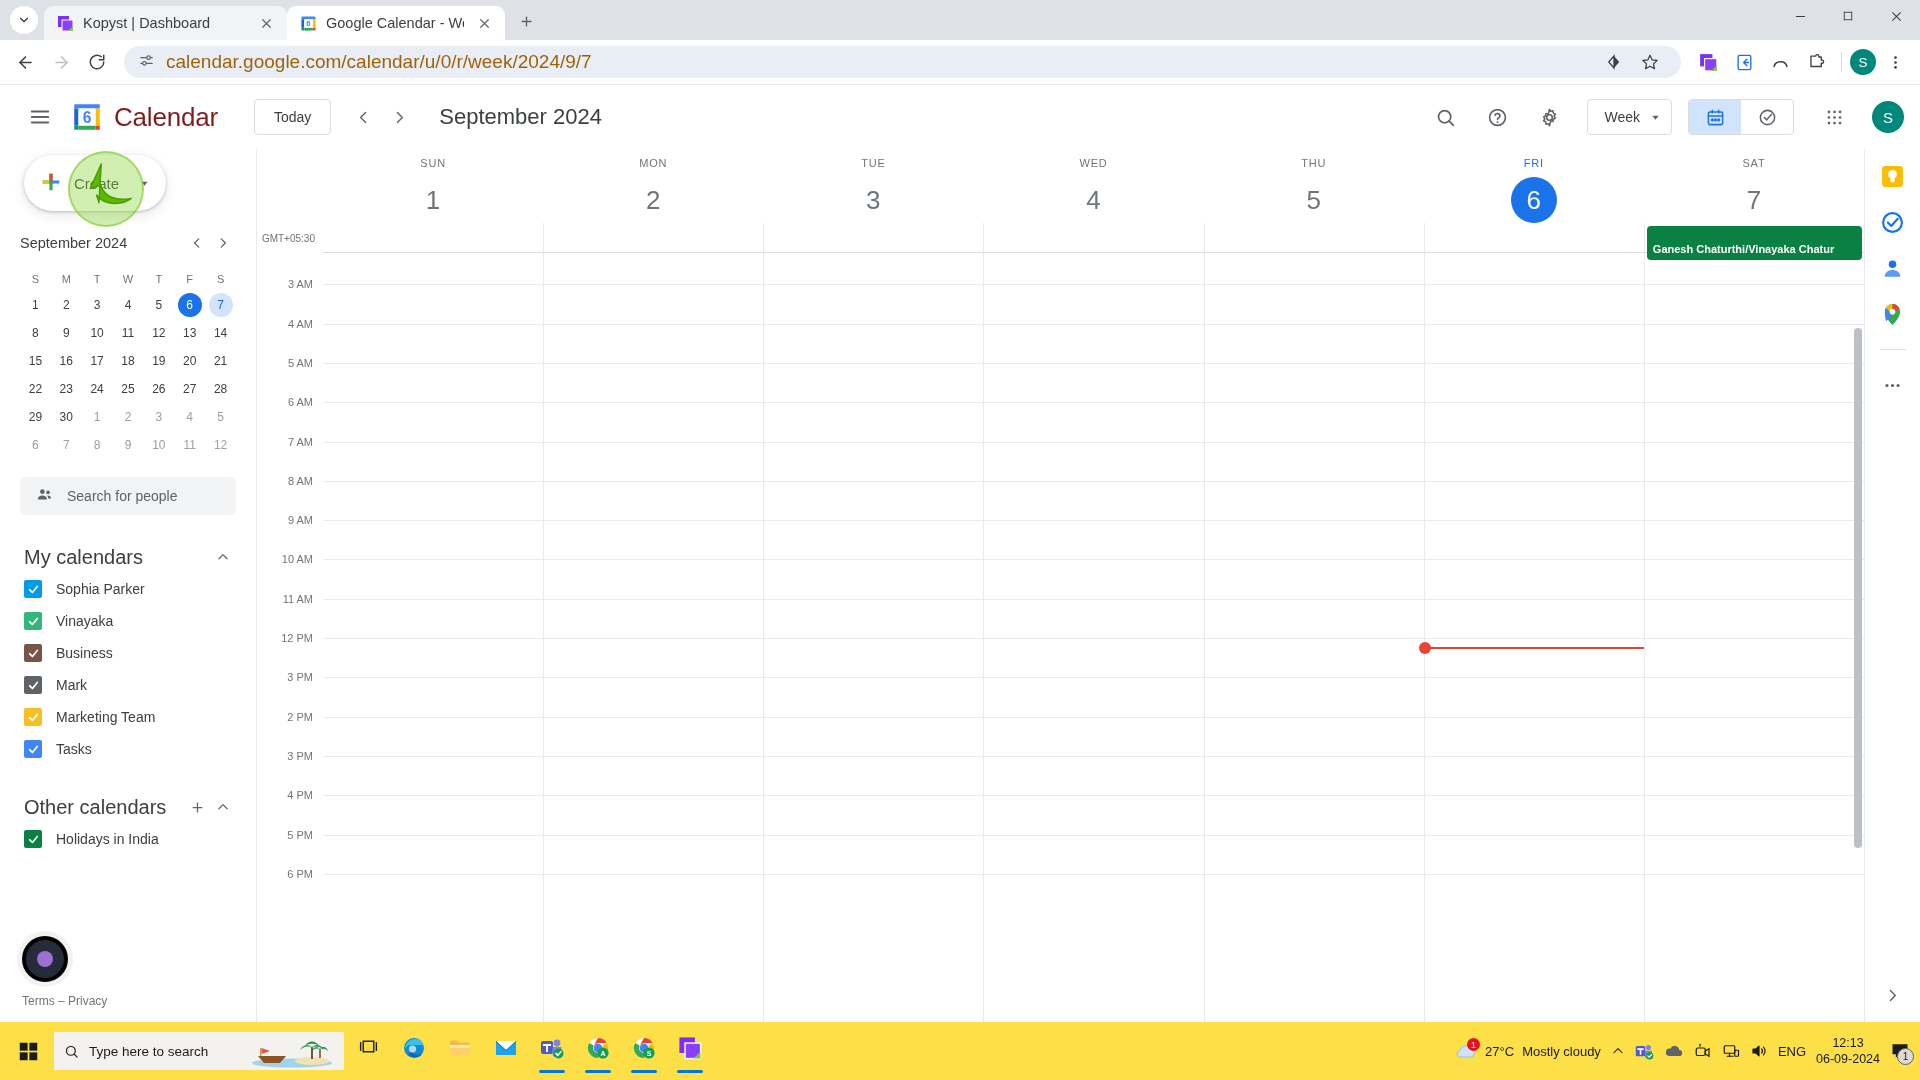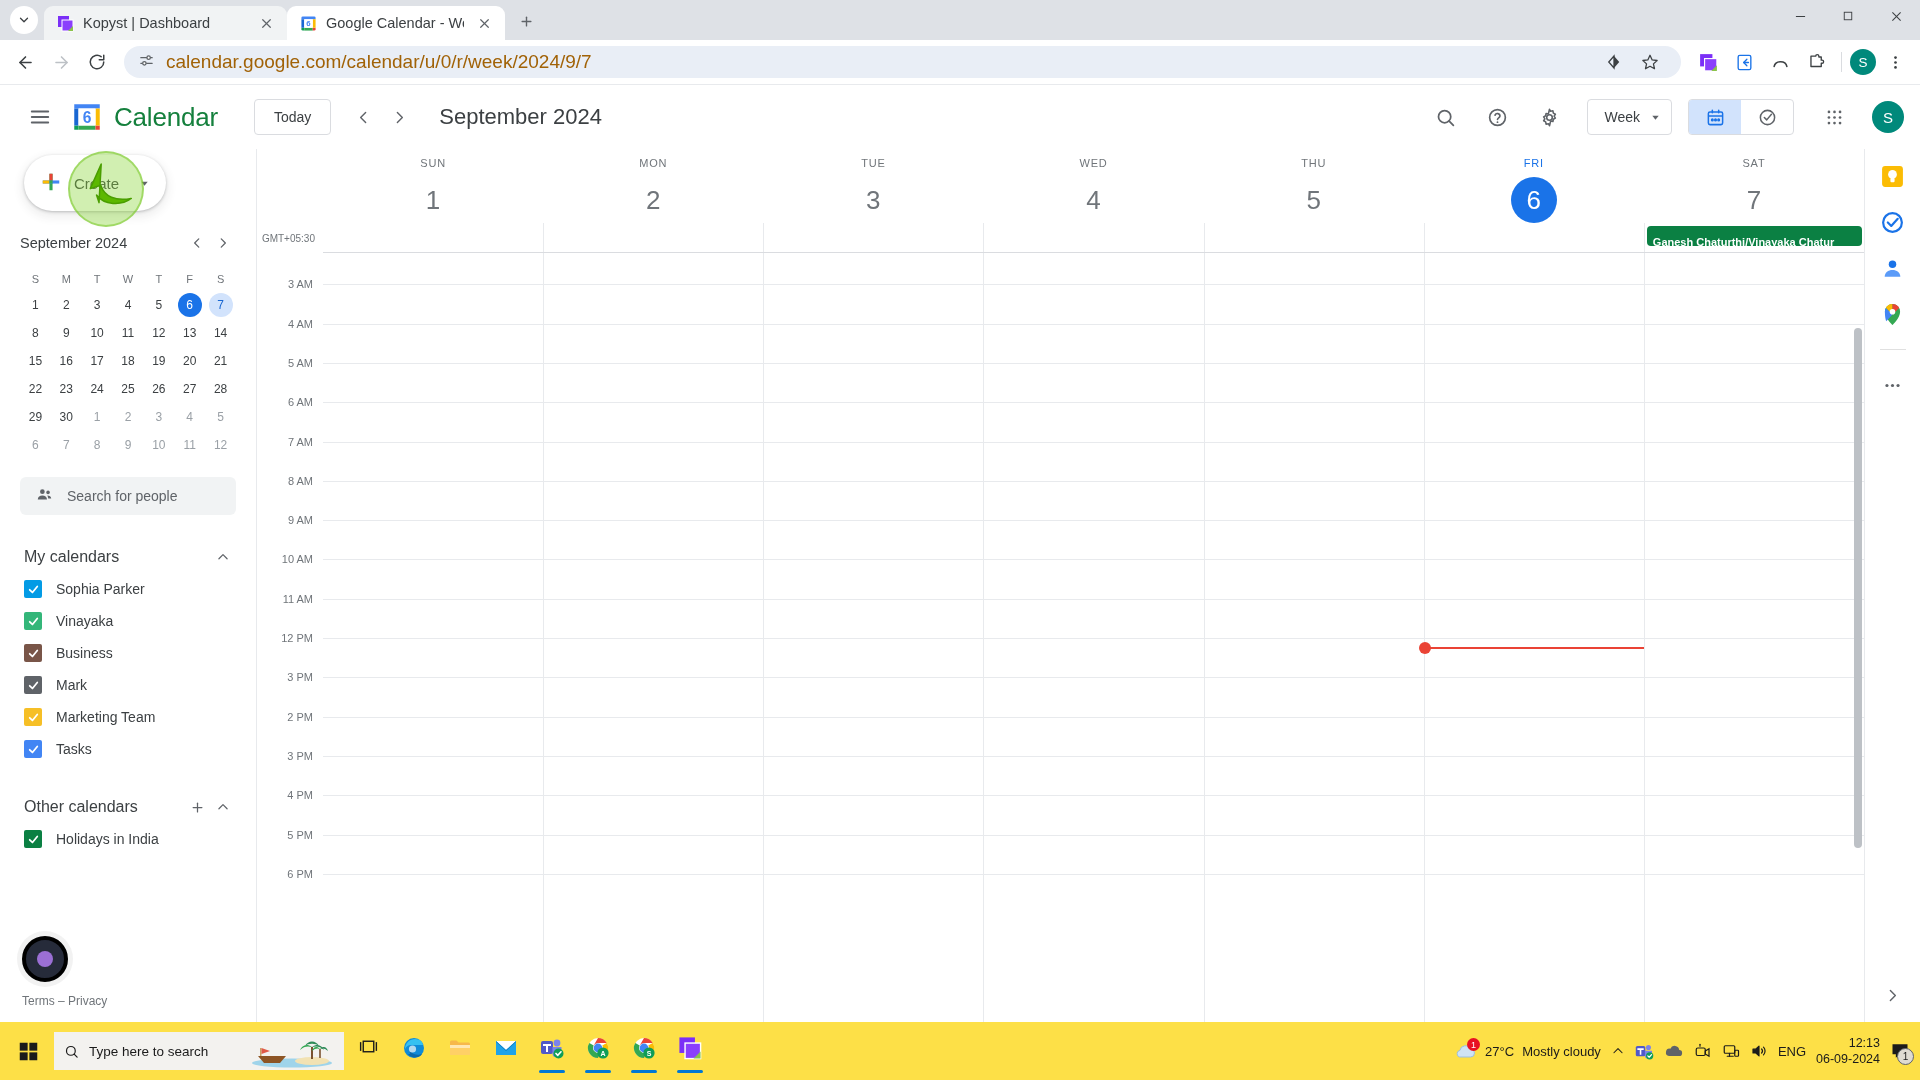--- a/index.html
+++ b/index.html
@@ -58,21 +58,21 @@
 
   
   .gcal { flex: 1; display: flex; flex-direction: column; background: #fff;
     border-top: 1px solid #e8eaed; position: relative; overflow: hidden; }
 
   .gc-header { height: 64px; display: flex; align-items: center; padding: 0 16px; gap: 0; flex: 0 0 auto; }
   .gc-hamburger { width: 48px; height: 48px; display: flex; align-items: center;
     justify-content: center; border-radius: 50%; flex: 0 0 auto; }
   .gc-logo { display: flex; align-items: center; gap: 10px; margin-left: 6px; flex: 0 0 auto; }
   .gc-logo-mark { width: 34px; height: 34px; position: relative; }
-  .gc-logo-text { font-size: 26px; color: #15803d; letter-spacing: -0.2px; }
+  .gc-logo-text { font-size: 26px; color: #7f1d1d; letter-spacing: -0.2px; }
   .gc-today {
     margin-left: 36px; height: 36px; padding: 0 19px; border: 1px solid #dadce0;
     border-radius: 4px; background: #fff; font-size: 14px; color: #3c4043;
     display: flex; align-items: center; flex: 0 0 auto;
   }
   .gc-nav { display: flex; margin-left: 14px; flex: 0 0 auto; }
   .gc-nav-btn { width: 36px; height: 36px; display: flex; align-items: center;
     justify-content: center; border-radius: 50%; color: #5f6368; }
   .gc-title { font-size: 22px; color: #3c4043; margin-left: 22px; white-space: nowrap; }
   .gc-header-right { margin-left: auto; display: flex; align-items: center; gap: 8px; }
@@ -127,21 +127,21 @@
   .mini-day.sel span { background: #d2e3fc; color: #1967d2; }
 
   .search-people {
     margin: 18px 20px 0 20px; height: 38px; background: #f1f3f4; border-radius: 6px;
     display: flex; align-items: center; gap: 14px; padding: 0 16px;
     font-size: 14px; color: #5f6368;
   }
 
   .cal-section { margin-top: 26px; padding: 0 20px 0 24px; }
   .cal-section-head { display: flex; align-items: center; height: 32px; }
-  .cal-section-title { font-size: 16px; color: #3c4043; font-weight: 500; flex: 1; }
+  .cal-section-title { font-size: 20px; color: #3c4043; font-weight: 500; flex: 1; }
   .cal-sec-icon { width: 26px; height: 26px; display: flex; align-items: center;
     justify-content: center; color: #5f6368; }
   .cal-item { display: flex; align-items: center; gap: 14px; height: 32px; }
   .cal-cb { width: 18px; height: 18px; border-radius: 2px; display: flex;
     align-items: center; justify-content: center; flex: 0 0 auto; }
   .cal-name { font-size: 14px; color: #3c4043; }
 
   .side-bottom { margin-top: auto; padding: 0 0 14px 22px; }
   .rec-widget { width: 46px; height: 46px; border-radius: 50%; background: #262b3a;
     border: 4px solid #000; display: flex; align-items: center; justify-content: center;
@@ -167,21 +167,21 @@
 
   .allday { display: flex; flex: 0 0 auto; height: 30px; }
   .allday-gutter { width: 66px; flex: 0 0 66px; display: flex; align-items: center;
     justify-content: flex-end; padding-right: 8px; font-size: 10px; color: #70757a; }
   .allday-cols { flex: 1; display: grid; grid-template-columns: repeat(7, 1fr);
     border-bottom: 1px solid #dadce0; }
   .allday-cell { border-left: 1px solid #e8eaed; position: relative; padding: 3px 2px 0 2px; }
   .allday-cell:first-child { border-left: none; }
   .chip {
     background: #0b8043; color: #fff; font-size: 11px; font-weight: 700;
-    border-radius: 4px; padding: 10px 6px; white-space: nowrap; overflow: hidden;
+    border-radius: 4px; padding: 17px 6px; white-space: nowrap; overflow: hidden;
     height: 19px; line-height: 13px;
   }
 
   .gridscroll { flex: 1; display: flex; min-height: 0; position: relative; overflow: hidden; }
   .time-gutter { width: 66px; flex: 0 0 66px; position: relative; }
   .time-lbl { position: absolute; right: 10px; font-size: 11px; color: #70757a;
     transform: translateY(-50%); white-space: nowrap; }
   .cols { flex: 1; display: grid; grid-template-columns: repeat(7, 1fr); position: relative; }
   .col { border-left: 1px solid #e8eaed; position: relative; }
   .col:first-child { border-left: none; }
@@ -214,21 +214,21 @@
     align-items: center; padding: 0 10px; gap: 10px; position: relative; overflow: hidden; }
   .tb-search-text { font-size: 13.5px; color: #1b1b1b; }
   .tb-app { width: 44px; height: 48px; display: flex; align-items: flex-start;
     justify-content: center; padding-top: 9px; position: relative; }
   .tb-app.open::after { content: ''; position: absolute; bottom: 2px; left: 9px;
     width: 26px; height: 3px; background: #0078d4; border-radius: 2px; }
   .tray { margin-left: auto; display: flex; align-items: center; gap: 10px; padding-right: 6px; }
   .tray-weather { display: flex; align-items: center; gap: 8px; }
   .tray-txt { font-size: 13px; color: #1b1b1b; white-space: nowrap; }
   .tray-icon { display: flex; align-items: center; justify-content: center; }
-  .tray-clock { font-size: 12.5px; color: #1b1b1b; text-align: right; line-height: 16px; white-space: nowrap; }
+  .tray-clock { font-size: 12.5px; color: #1b1b1b; text-align: center; line-height: 16px; white-space: nowrap; }
   .tray-notif { position: relative; display: flex; align-items: center; }
   .notif-badge { position: absolute; right: -4px; bottom: -4px; width: 17px; height: 17px;
     border-radius: 50%; border: 1px solid #5f6368; background: #dfdbd2; font-size: 10px;
     color: #1b1b1b; display: flex; align-items: center; justify-content: center; }
 </style>
 </head>
 <body>
 
 <div class="browser">
 

